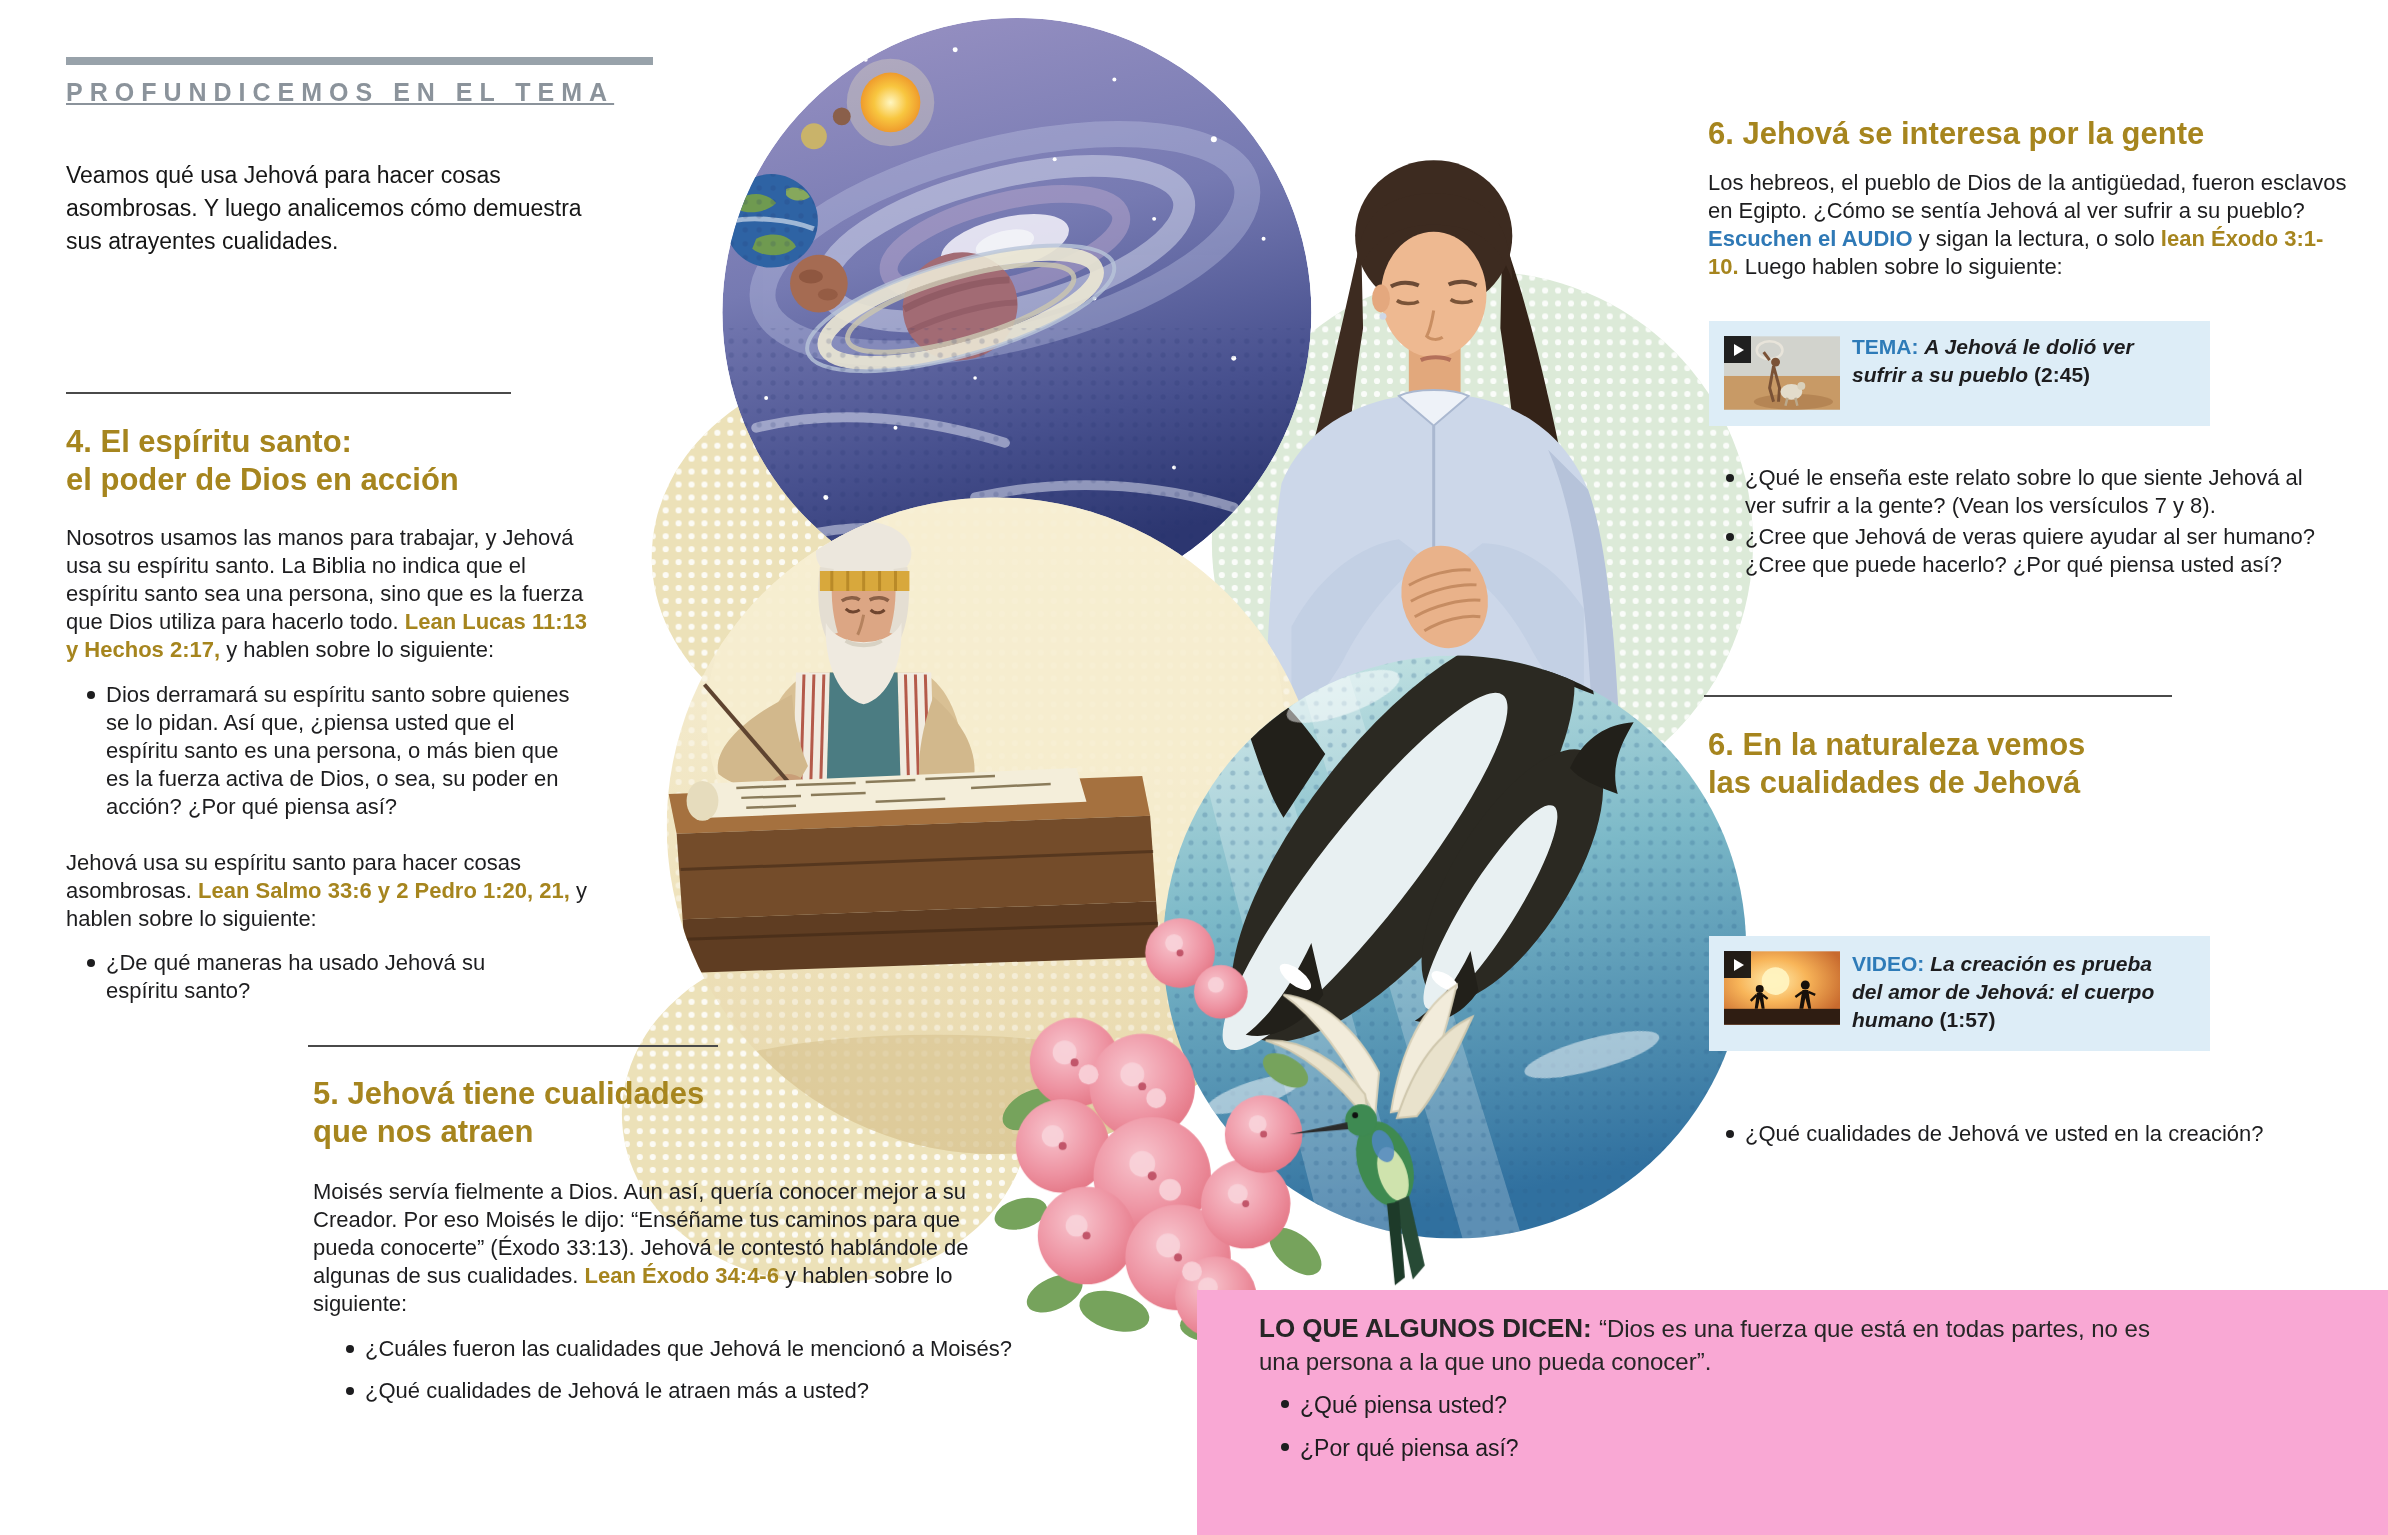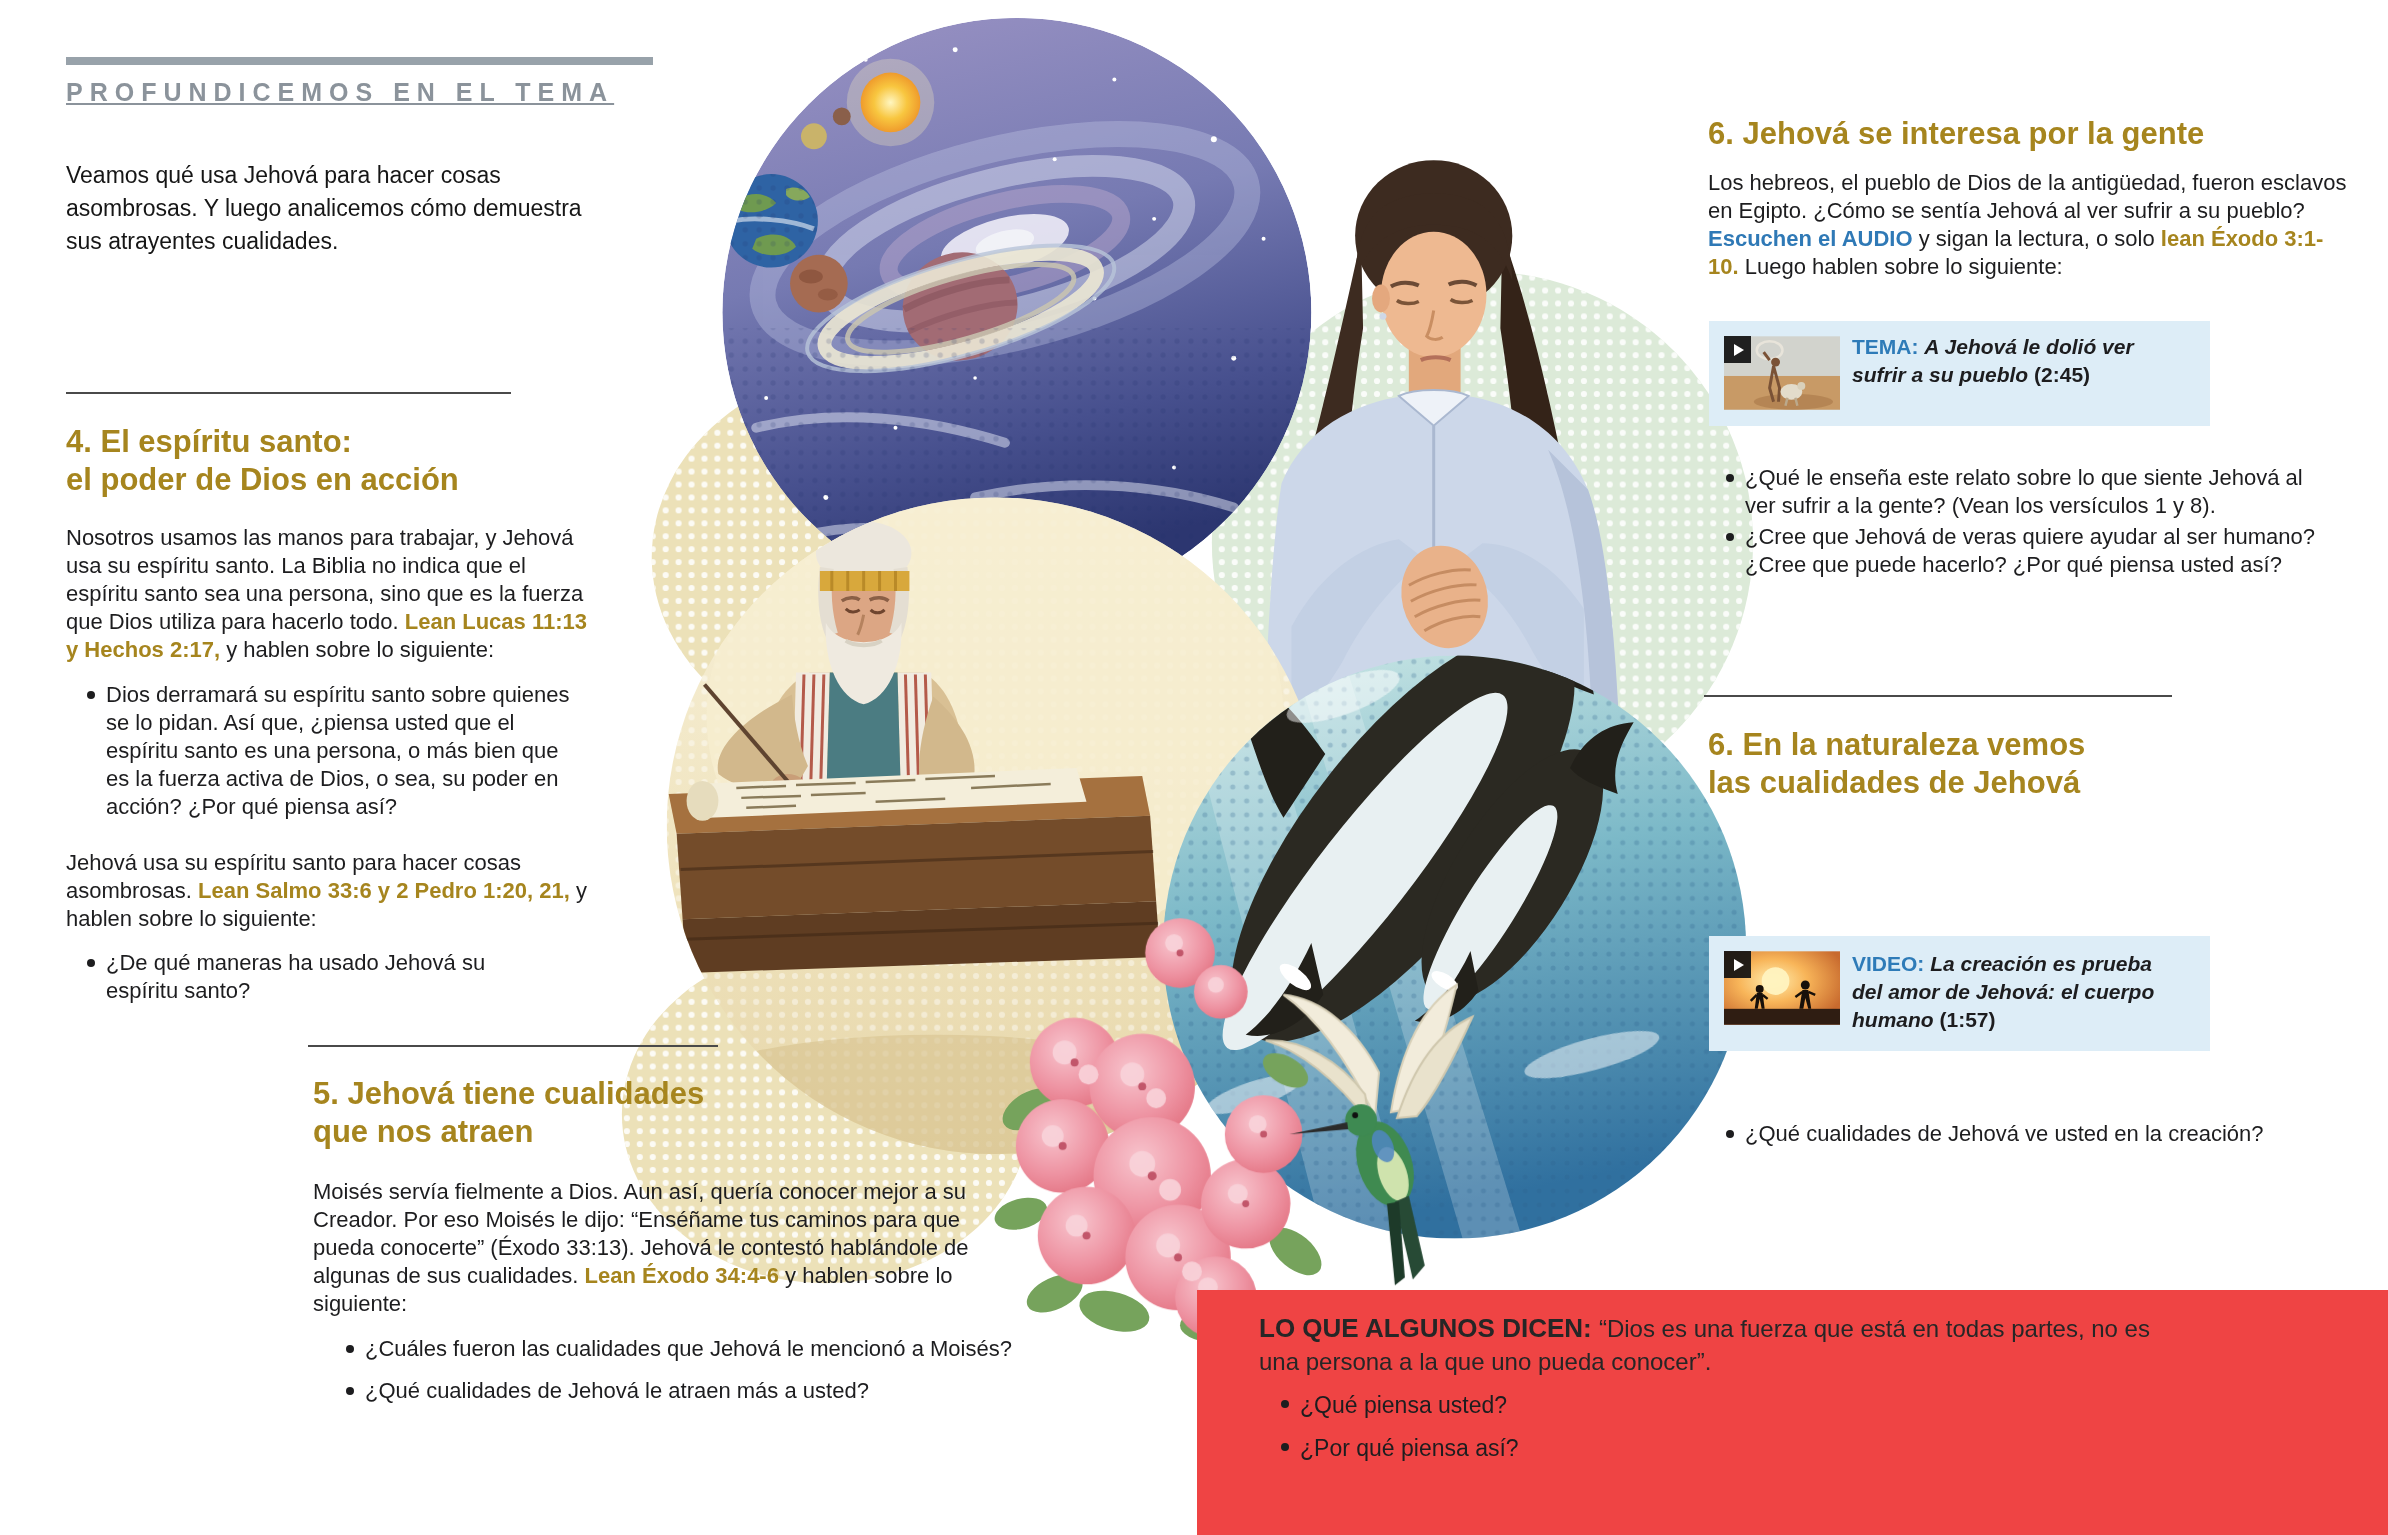--- a/index.html
+++ b/index.html
@@ -13,21 +13,21 @@
   .sec-title{font-size:31px;line-height:38px;font-weight:700;color:#a6851e;white-space:pre-line;}
   .body-text{font-size:22px;line-height:28px;}
   .bullet{position:absolute;display:flex;align-items:flex-start;}
   .bullet .dot{flex:none;width:8px;height:8px;border-radius:50%;background:#1d1d1f;margin:10px 11px 0 0;}
   .media-box{position:absolute;background:#ddedf7;}
   .media-title{font-size:21px;line-height:28px;}
   .thumb{position:absolute;left:15px;top:15px;width:116px;height:74px;overflow:hidden;}
   .playbtn{position:absolute;left:0;top:0;width:27px;height:27px;background:rgba(18,18,18,.93);
            display:flex;align-items:center;justify-content:center;}
   .playbtn .tri{width:0;height:0;border-left:10px solid #fff;border-top:6px solid transparent;border-bottom:6px solid transparent;margin-left:3px;}
-  .graybox{position:absolute;background:#ef4444;}
+  .graybox{position:absolute;background:#f9a8d4;}
   .gray-head{font-size:24px;line-height:33px;color:#262626;}
   .gray-head .run-s{font-size:26px;}
   .gray-bullet-text{font-size:23px;line-height:30px;}
   .run-n{}
   .run-s{font-weight:700;}
   .run-g{color:#a6851e;font-weight:700;}
   .run-b{color:#2f79b6;font-weight:700;}
   .run-lb{color:#2e7bb8;font-weight:700;}
   .run-ti{font-weight:700;font-style:italic;}
   .run-d{font-weight:700;}
@@ -414,21 +414,21 @@
       </svg>
       <div class="playbtn">
           <div class="tri"></div>
         </div>
     </div>
     <div class="abs media-title" style="left:143px;top:12px;width:318px;"><span class="run-lb">TEMA: </span><span class="run-ti">A Jehová le dolió ver sufrir a su pueblo </span><span class="run-d">(2:45)</span></div>
   </div>
 
   <div class="bullet" style="left:1726px;top:464px;width:607px;">
     <span class="dot"></span>
-    <span class="body-text">¿Qué le enseña este relato sobre lo que siente Jehová al ver sufrir a la gente? (Vean los versículos 1 y 8).</span>
+    <span class="body-text">¿Qué le enseña este relato sobre lo que siente Jehová al ver sufrir a la gente? (Vean los versículos 7 y 8).</span>
   </div>
   <div class="bullet" style="left:1726px;top:523px;width:617px;">
     <span class="dot"></span>
     <span class="body-text">¿Cree que Jehová de veras quiere ayudar al ser humano? ¿Cree que puede hacerlo? ¿Por qué piensa usted así?</span>
   </div>
 
   <div class="abs divider" style="left:1704px;top:695px;width:468px;"></div>
   <div class="abs sec-title" style="left:1708px;top:726px;width:597px;">6. En la naturaleza vemos
 las cualidades de Jehová</div>
 

